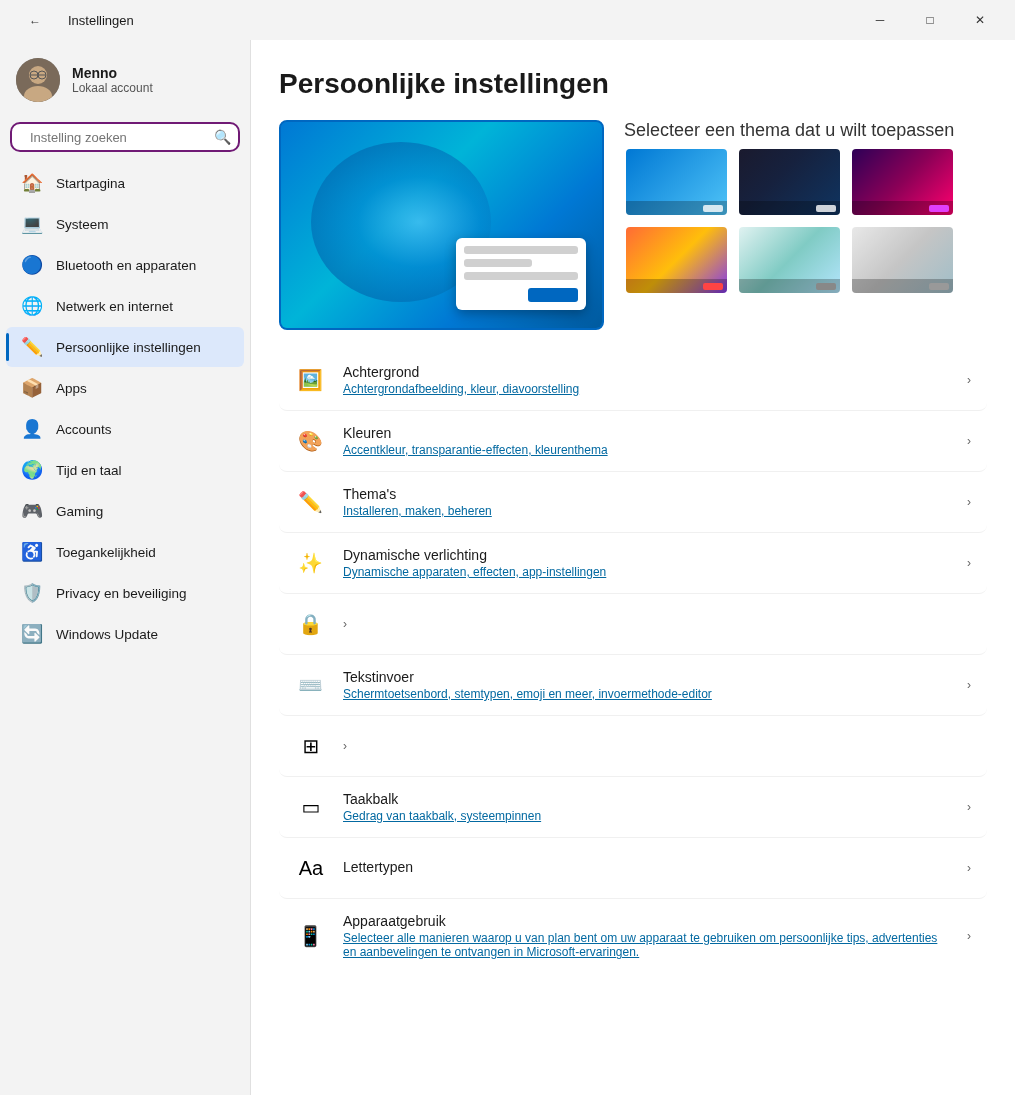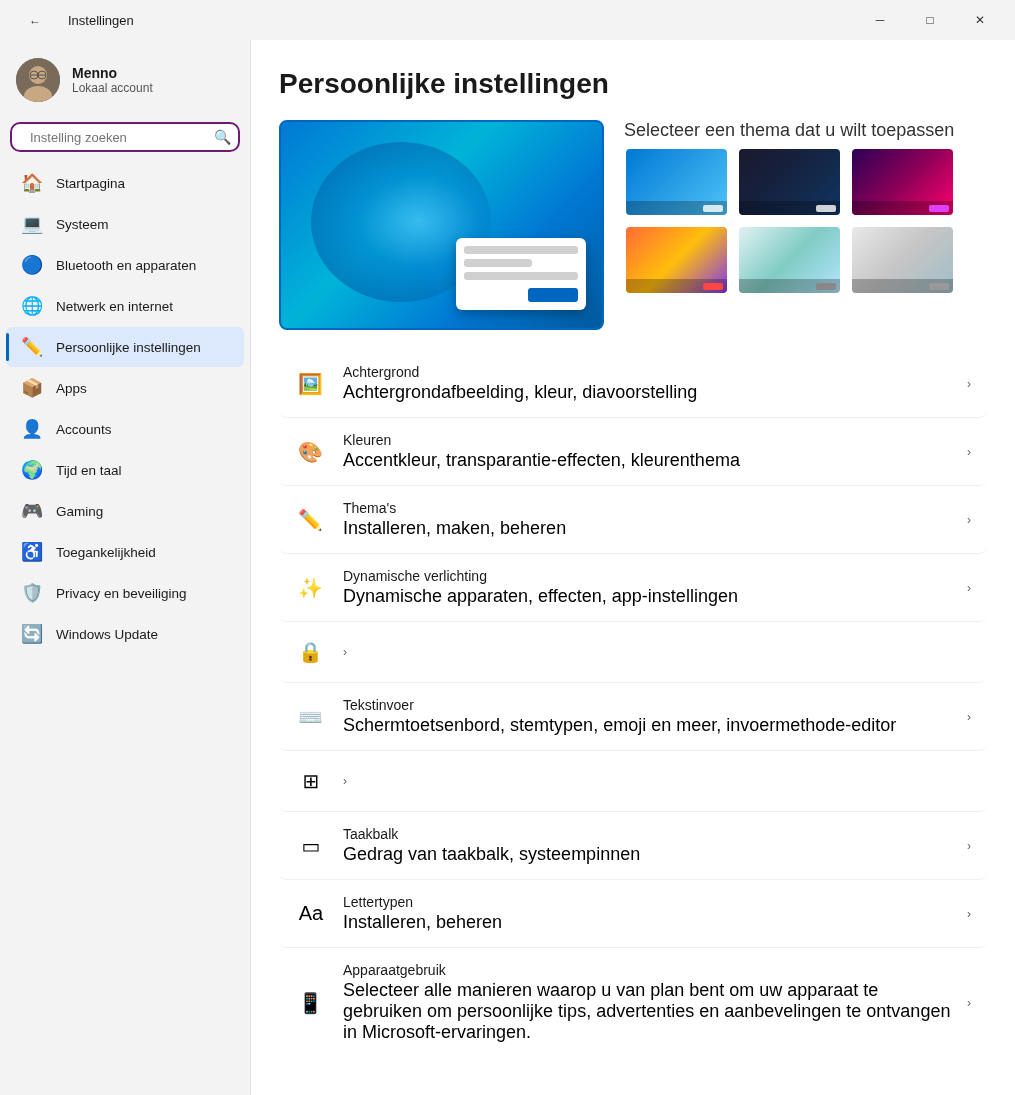--- a/index.html
+++ b/index.html
@@ -283,22 +283,23 @@
       font-size: 20px;
     }
     .settings-item-text { flex: 1; }
     .settings-item-title {
       font-size: 14px;
       font-weight: 500;
       color: #1a1a1a;
       margin-bottom: 2px;
     }
     .settings-item-desc {
-      font-size: 18px;
-      color: #000000;
+      font-size: 12px;
+      color: #0369a1;
+      text-decoration: underline;
     }
     .chevron {
       color: #666;
       font-size: 12px;
       flex-shrink: 0;
     }
   </style>
 </head>
 <body>
 
@@ -511,21 +512,20 @@
     <div class="settings-item-text">
       <div class="settings-item-title">Taakbalk</div>
       <div class="settings-item-desc">Gedrag van taakbalk, systeempinnen</div>
     </div>
     <span class="chevron">›</span>
   </div>
         <div class="settings-item">
     <div class="settings-item-icon">Aa</div>
     <div class="settings-item-text">
       <div class="settings-item-title">Lettertypen</div>
-      <div class="settings-item-desc">Installeren, beheren</div>
     </div>
     <span class="chevron">›</span>
   </div>
         <div class="settings-item">
     <div class="settings-item-icon">📱</div>
     <div class="settings-item-text">
       <div class="settings-item-title">Apparaatgebruik</div>
       <div class="settings-item-desc">Selecteer alle manieren waarop u van plan bent om uw apparaat te gebruiken om persoonlijke tips, advertenties en aanbevelingen te ontvangen in Microsoft-ervaringen.</div>
     </div>
     <span class="chevron">›</span>

